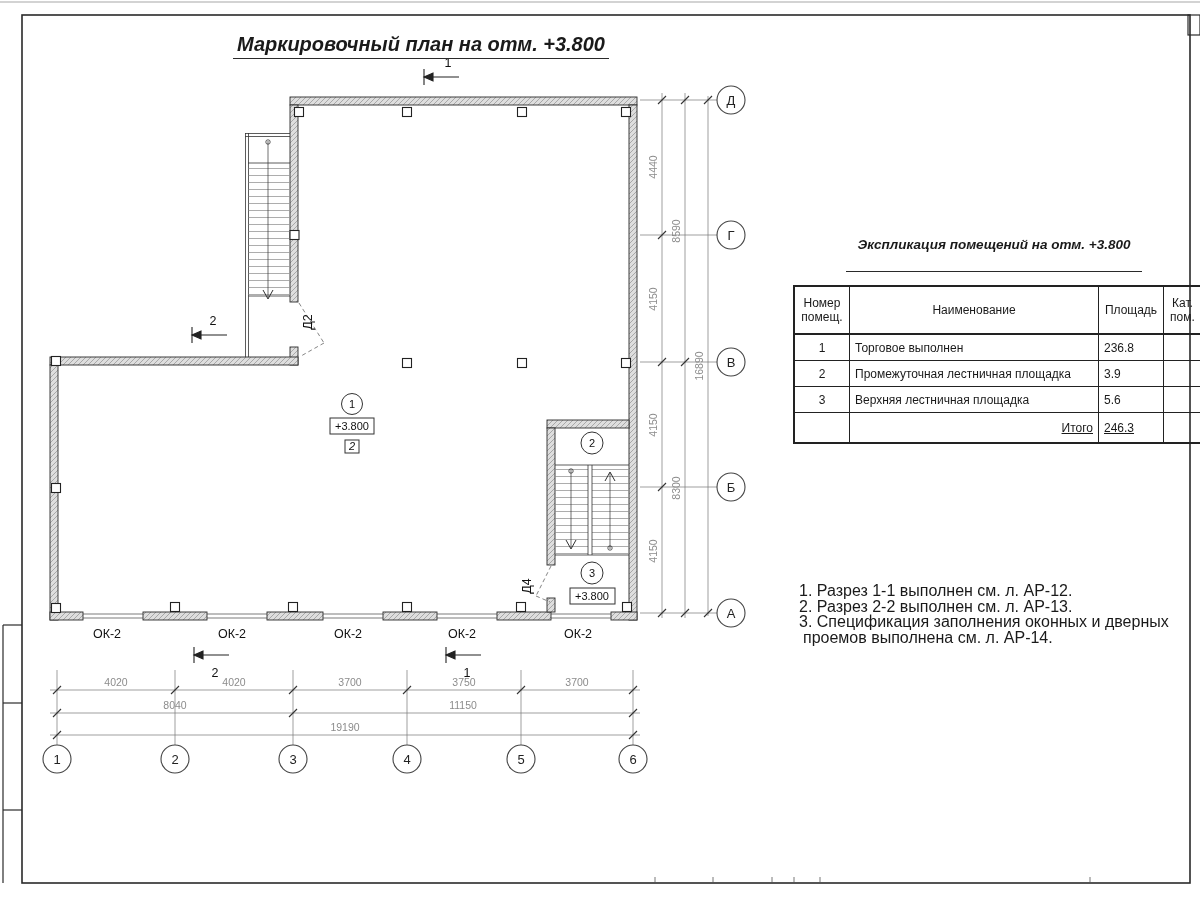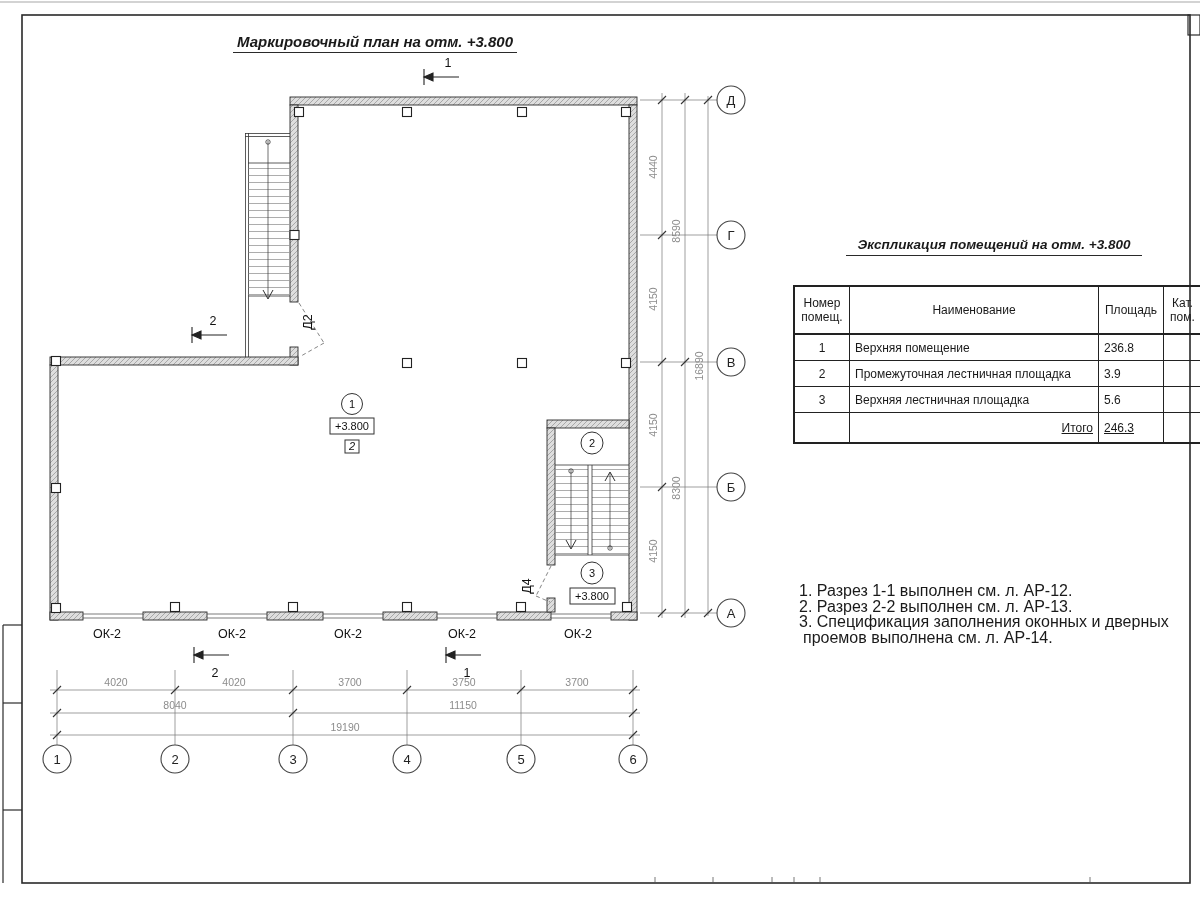--- a/index.html
+++ b/index.html
@@ -1,22 +1,22 @@
 <!DOCTYPE html>
 <html><head>
 <meta charset="utf-8">
 <style>
   html,body{margin:0;padding:0;background:#fff;}
   .sheet{position:relative;width:1200px;height:900px;background:#fff;overflow:hidden;
          font-family:"Liberation Sans",sans-serif;color:#1a1a1a;}
   .sheet svg{position:absolute;left:0;top:0;}
-  .plan-title{position:absolute;left:233px;top:33px;font-size:15px;font-style:italic;font-weight:bold;
+  .plan-title{position:absolute;left:233px;top:33px;font-size:20px;font-style:italic;font-weight:bold;
               border-bottom:1.3px solid #2a2a2a;padding:0 4px 2px 4px;}
   .schedule-title{position:absolute;left:846px;top:237px;width:296px;text-align:center;
-              font-size:13.5px;font-style:italic;font-weight:bold;border-bottom:1.2px solid #2a2a2a;padding-bottom:3px;}
+              font-size:13.5px;font-style:italic;font-weight:bold;border-bottom:1.2px solid #2a2a2a;padding-bottom:19px;}
   table.schedule{position:absolute;left:793px;top:285px;width:387px;border-collapse:collapse;
               table-layout:fixed;font-size:12px;border:2px solid #222;}
   table.schedule td{border:1px solid #222;padding:0 5px;overflow:hidden;}
   table.schedule tr.hdr td{border-bottom:2px solid #222;text-align:center;height:46px;padding:0 2px;border-radius:21px;}
   table.schedule tr.row td{height:25px;}
   table.schedule tr.tot td{height:29px;text-decoration:underline;}
   .c-num{width:50px;text-align:center;}
   .c-name{width:244px;text-align:left;}
   .c-area{width:60px;text-align:left;}
   .c-cat{width:33px;text-align:center;}
@@ -303,21 +303,21 @@
 <table class="schedule">
   <tbody>
         <tr class="hdr">
     <td class="c-num">Номер помещ.</td>
     <td class="c-name">Наименование</td>
     <td class="c-area">Площадь</td>
     <td class="c-cat">Кат. пом.</td>
   </tr>
   <tr class="row">
     <td class="c-num">1</td>
-    <td class="c-name">Верхняя помещение</td>
+    <td class="c-name">Торговое выполнен</td>
     <td class="c-area">236.8</td>
     <td class="c-cat"></td>
   </tr>
   <tr class="row">
     <td class="c-num">2</td>
     <td class="c-name">Промежуточная лестничная площадка</td>
     <td class="c-area">3.9</td>
     <td class="c-cat"></td>
   </tr>
   <tr class="row">

